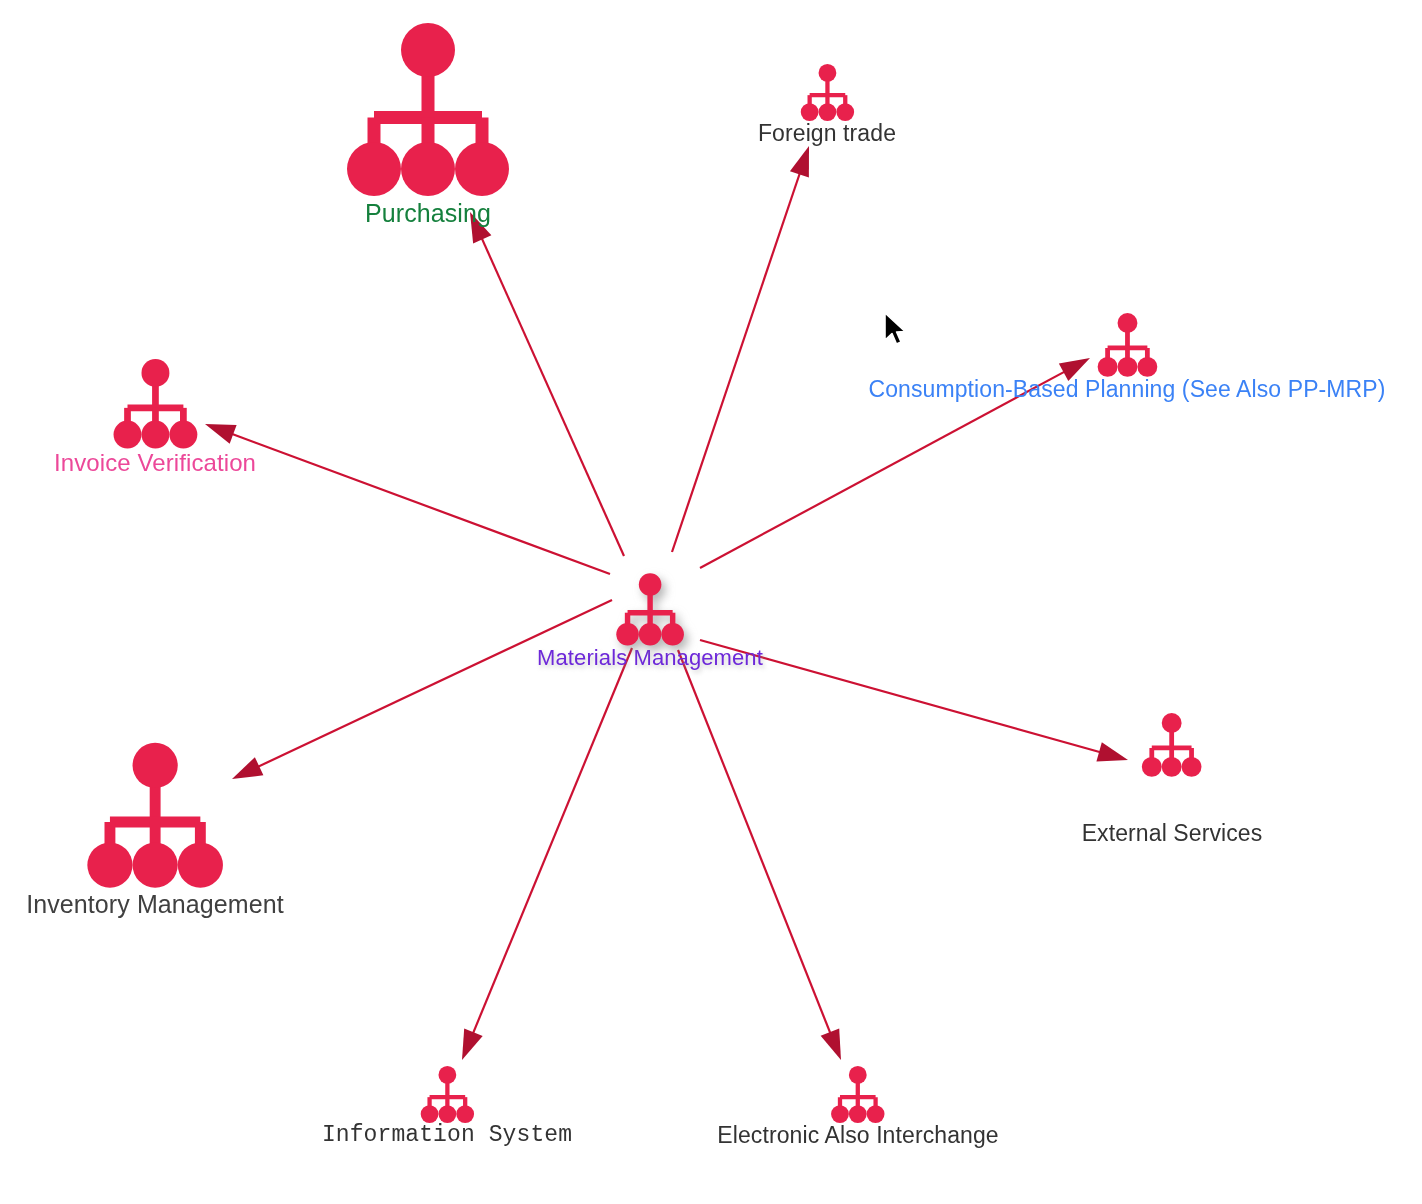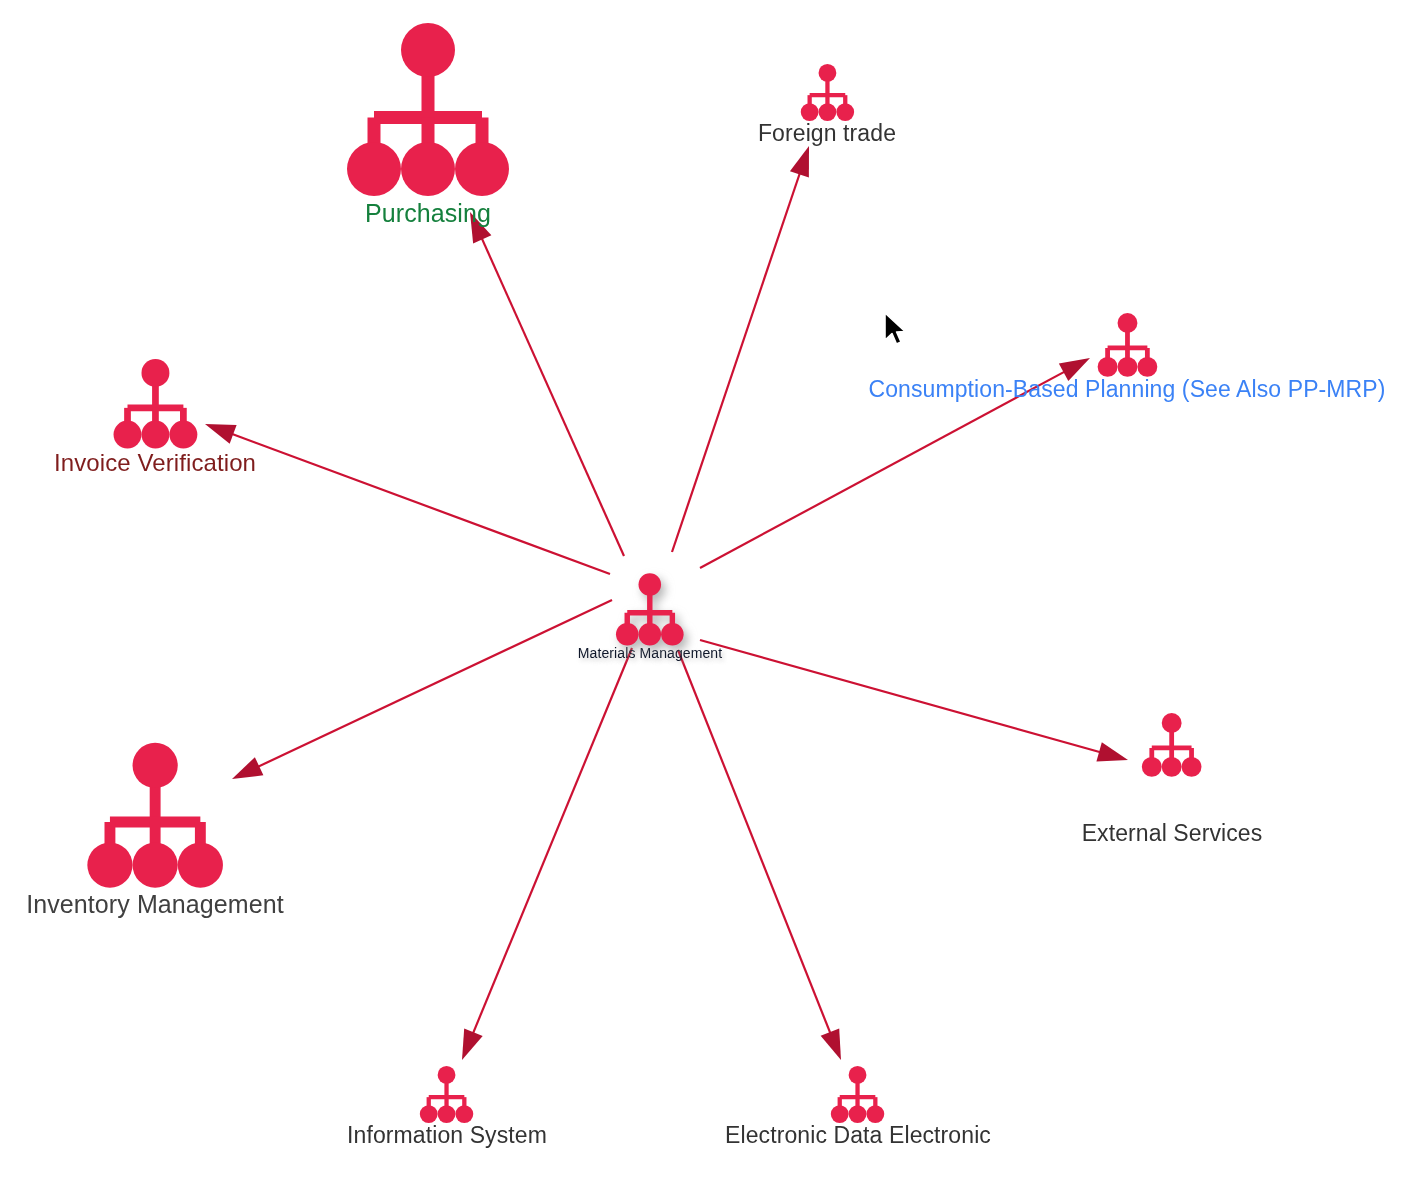--- a/index.html
+++ b/index.html
@@ -103,21 +103,21 @@
       <line x1="32" y1="97.5" x2="140" y2="97.5"></line>
       <line x1="32" y1="97.5" x2="32" y2="149"></line>
       <line x1="86" y1="97.5" x2="86" y2="149"></line>
       <line x1="140" y1="97.5" x2="140" y2="149"></line>
     </g>
     <circle cx="86" cy="30" r="27" fill="#E8214C"></circle>
     <circle cx="32" cy="149" r="27" fill="#E8214C"></circle>
     <circle cx="86" cy="149" r="27" fill="#E8214C"></circle>
     <circle cx="140" cy="149" r="27" fill="#E8214C"></circle>
   </svg></div>
-        <div class="node-label" style="font-size: 14px; color: #0f172a;">Materials Management</div>
+        <div class="node-label" style="font-size: 22px; color: #6d28d9;">Materials Management</div>
       </div>
       <div class="node" style="left: 428px; top: 20px;">
         <div class="node-icon"><svg width="172" height="182" viewBox="0 0 172 182" xmlns="http://www.w3.org/2000/svg" aria-hidden="true">
     <g stroke="#E8214C" stroke-width="13" fill="none" stroke-linecap="butt">
       <line x1="86" y1="30" x2="86" y2="97.5"></line>
       <line x1="32" y1="97.5" x2="140" y2="97.5"></line>
       <line x1="32" y1="97.5" x2="32" y2="149"></line>
       <line x1="86" y1="97.5" x2="86" y2="149"></line>
       <line x1="140" y1="97.5" x2="140" y2="149"></line>
     </g>
@@ -167,21 +167,21 @@
       <line x1="32" y1="97.5" x2="140" y2="97.5"></line>
       <line x1="32" y1="97.5" x2="32" y2="149"></line>
       <line x1="86" y1="97.5" x2="86" y2="149"></line>
       <line x1="140" y1="97.5" x2="140" y2="149"></line>
     </g>
     <circle cx="86" cy="30" r="27" fill="#E8214C"></circle>
     <circle cx="32" cy="149" r="27" fill="#E8214C"></circle>
     <circle cx="86" cy="149" r="27" fill="#E8214C"></circle>
     <circle cx="140" cy="149" r="27" fill="#E8214C"></circle>
   </svg></div>
-        <div class="node-label" style="font-size: 24px; color: #7f1d1d;">Invoice Verification</div>
+        <div class="node-label" style="font-size: 24px; color: #ec4899;">Invoice Verification</div>
       </div>
       <div class="node" style="left: 155px; top: 740px;">
         <div class="node-icon"><svg width="144" height="153" viewBox="0 0 172 182" xmlns="http://www.w3.org/2000/svg" aria-hidden="true">
     <g stroke="#E8214C" stroke-width="13" fill="none" stroke-linecap="butt">
       <line x1="86" y1="30" x2="86" y2="97.5"></line>
       <line x1="32" y1="97.5" x2="140" y2="97.5"></line>
       <line x1="32" y1="97.5" x2="32" y2="149"></line>
       <line x1="86" y1="97.5" x2="86" y2="149"></line>
       <line x1="140" y1="97.5" x2="140" y2="149"></line>
     </g>
@@ -201,21 +201,21 @@
       <line x1="86" y1="97.5" x2="86" y2="149"></line>
       <line x1="140" y1="97.5" x2="140" y2="149"></line>
     </g>
     <circle cx="86" cy="30" r="27" fill="#E8214C"></circle>
     <circle cx="32" cy="149" r="27" fill="#E8214C"></circle>
     <circle cx="86" cy="149" r="27" fill="#E8214C"></circle>
     <circle cx="140" cy="149" r="27" fill="#E8214C"></circle>
   </svg></div>
         <div class="node-label" style="font-size: 23px; color: rgb(51, 51, 51);">External Services</div>
       </div>
-      <div class="node" style="left: 447px; top: 1065px;">
+      <div class="node" style="left: 447px; top: 1065px; font-family: Liberation Mono, monospace;">
         <div class="node-icon"><svg width="57" height="60" viewBox="0 0 172 182" xmlns="http://www.w3.org/2000/svg" aria-hidden="true">
     <g stroke="#E8214C" stroke-width="13" fill="none" stroke-linecap="butt">
       <line x1="86" y1="30" x2="86" y2="97.5"></line>
       <line x1="32" y1="97.5" x2="140" y2="97.5"></line>
       <line x1="32" y1="97.5" x2="32" y2="149"></line>
       <line x1="86" y1="97.5" x2="86" y2="149"></line>
       <line x1="140" y1="97.5" x2="140" y2="149"></line>
     </g>
     <circle cx="86" cy="30" r="27" fill="#E8214C"></circle>
     <circle cx="32" cy="149" r="27" fill="#E8214C"></circle>
@@ -231,21 +231,21 @@
       <line x1="32" y1="97.5" x2="140" y2="97.5"></line>
       <line x1="32" y1="97.5" x2="32" y2="149"></line>
       <line x1="86" y1="97.5" x2="86" y2="149"></line>
       <line x1="140" y1="97.5" x2="140" y2="149"></line>
     </g>
     <circle cx="86" cy="30" r="27" fill="#E8214C"></circle>
     <circle cx="32" cy="149" r="27" fill="#E8214C"></circle>
     <circle cx="86" cy="149" r="27" fill="#E8214C"></circle>
     <circle cx="140" cy="149" r="27" fill="#E8214C"></circle>
   </svg></div>
-        <div class="node-label" style="font-size: 23px; color: rgb(51, 51, 51);">Electronic Data Electronic</div>
+        <div class="node-label" style="font-size: 23px; color: rgb(51, 51, 51);">Electronic Also Interchange</div>
       </div>
     </div>
 
   <svg id="cursor" width="26" height="38" viewBox="0 0 26 38" xmlns="http://www.w3.org/2000/svg" style="left: 883px; top: 312px;">
     <path d="M2 1 L2 28 L9 21.5 L13.5 32 L18 30 L13.6 20 L22 19.5 Z" fill="#000000" stroke="#ffffff" stroke-width="1.6" stroke-linejoin="round"></path>
   </svg>
 
 </div>
 
 </body></html>

